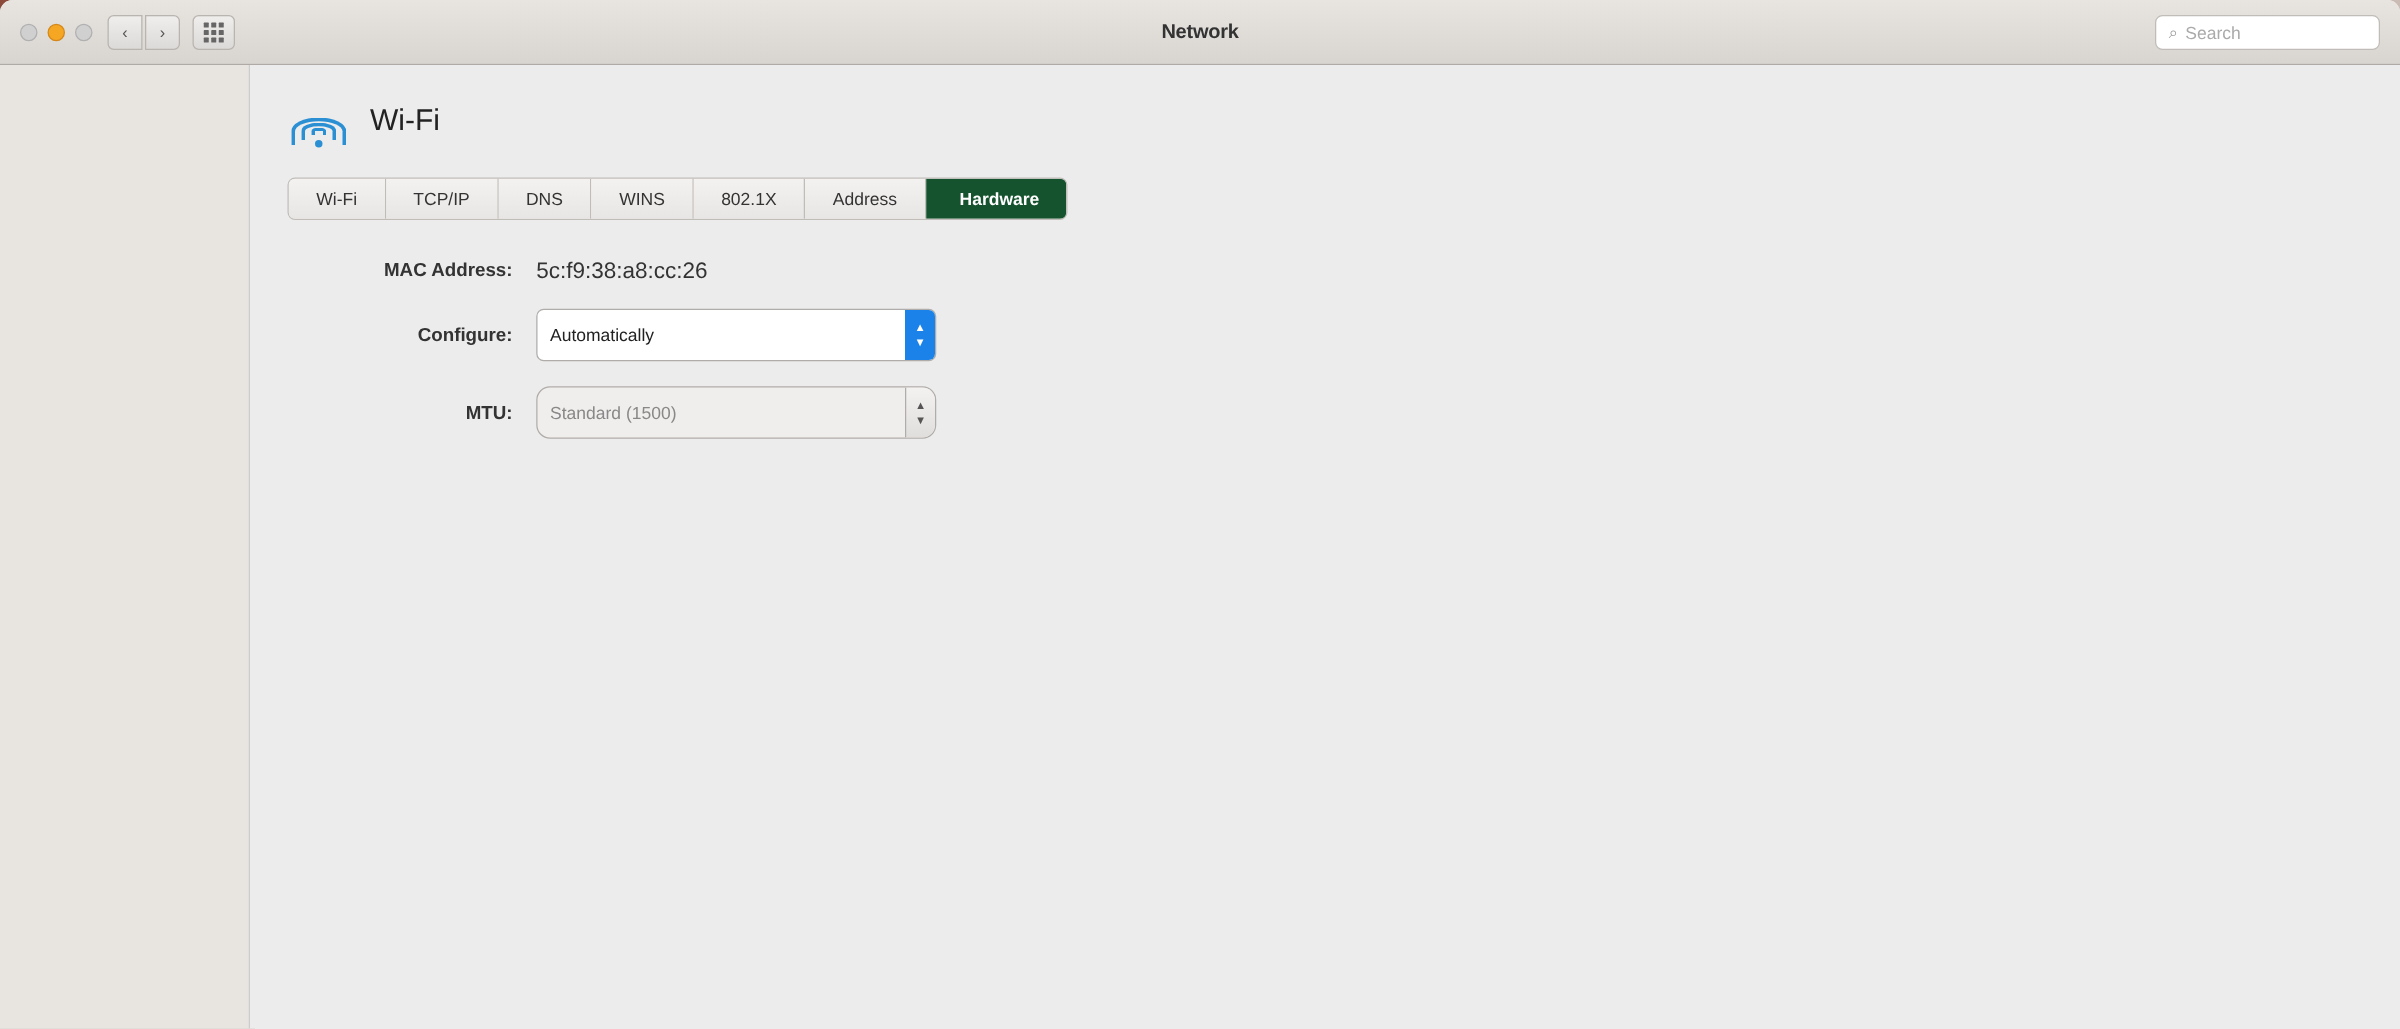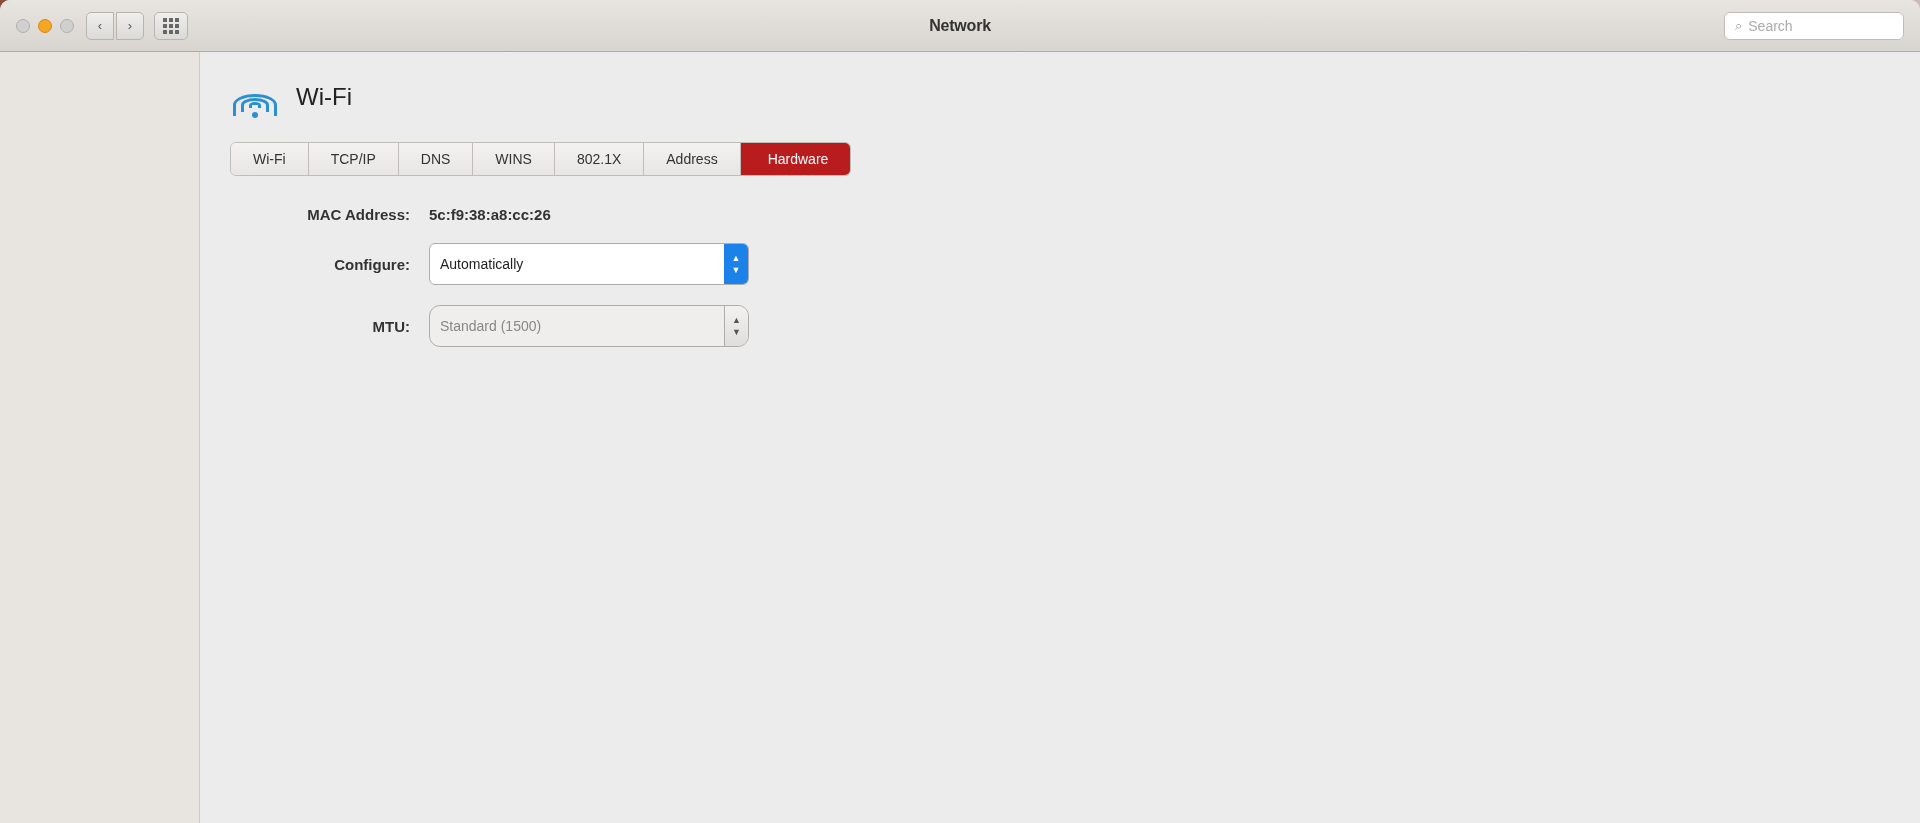--- a/index.html
+++ b/index.html
@@ -230,23 +230,23 @@
       border-right: 1px solid #c0bcb8;
       background: linear-gradient(180deg, #f4f2f0 0%, #e8e6e4 100%);
       white-space: nowrap;
     }
 
     .tab:last-child {
       border-right: none;
     }
 
     .tab.active {
-      background: #b91c1c;
+      background: #14532d;
       color: white;
-      font-weight: 400;
+      font-weight: 700;
       padding-left: 27px;
     }
 
     
     .form-section {
       display: flex;
       flex-direction: column;
       gap: 20px;
       margin-left: 40px;
     }
@@ -259,23 +259,23 @@
 
     .form-label {
       font-size: 15px;
       font-weight: 600;
       color: #333;
       text-align: right;
       min-width: 140px;
     }
 
     .form-value {
-      font-size: 15px;
+      font-size: 18px;
       color: #333;
-      font-weight: 700;
+      font-weight: 400;
     }
 
     .select-field {
       display: flex;
       align-items: center;
       background: white;
       border: 1px solid #b0acaa;
       border-radius: 6px;
       overflow: hidden;
       min-width: 320px;

